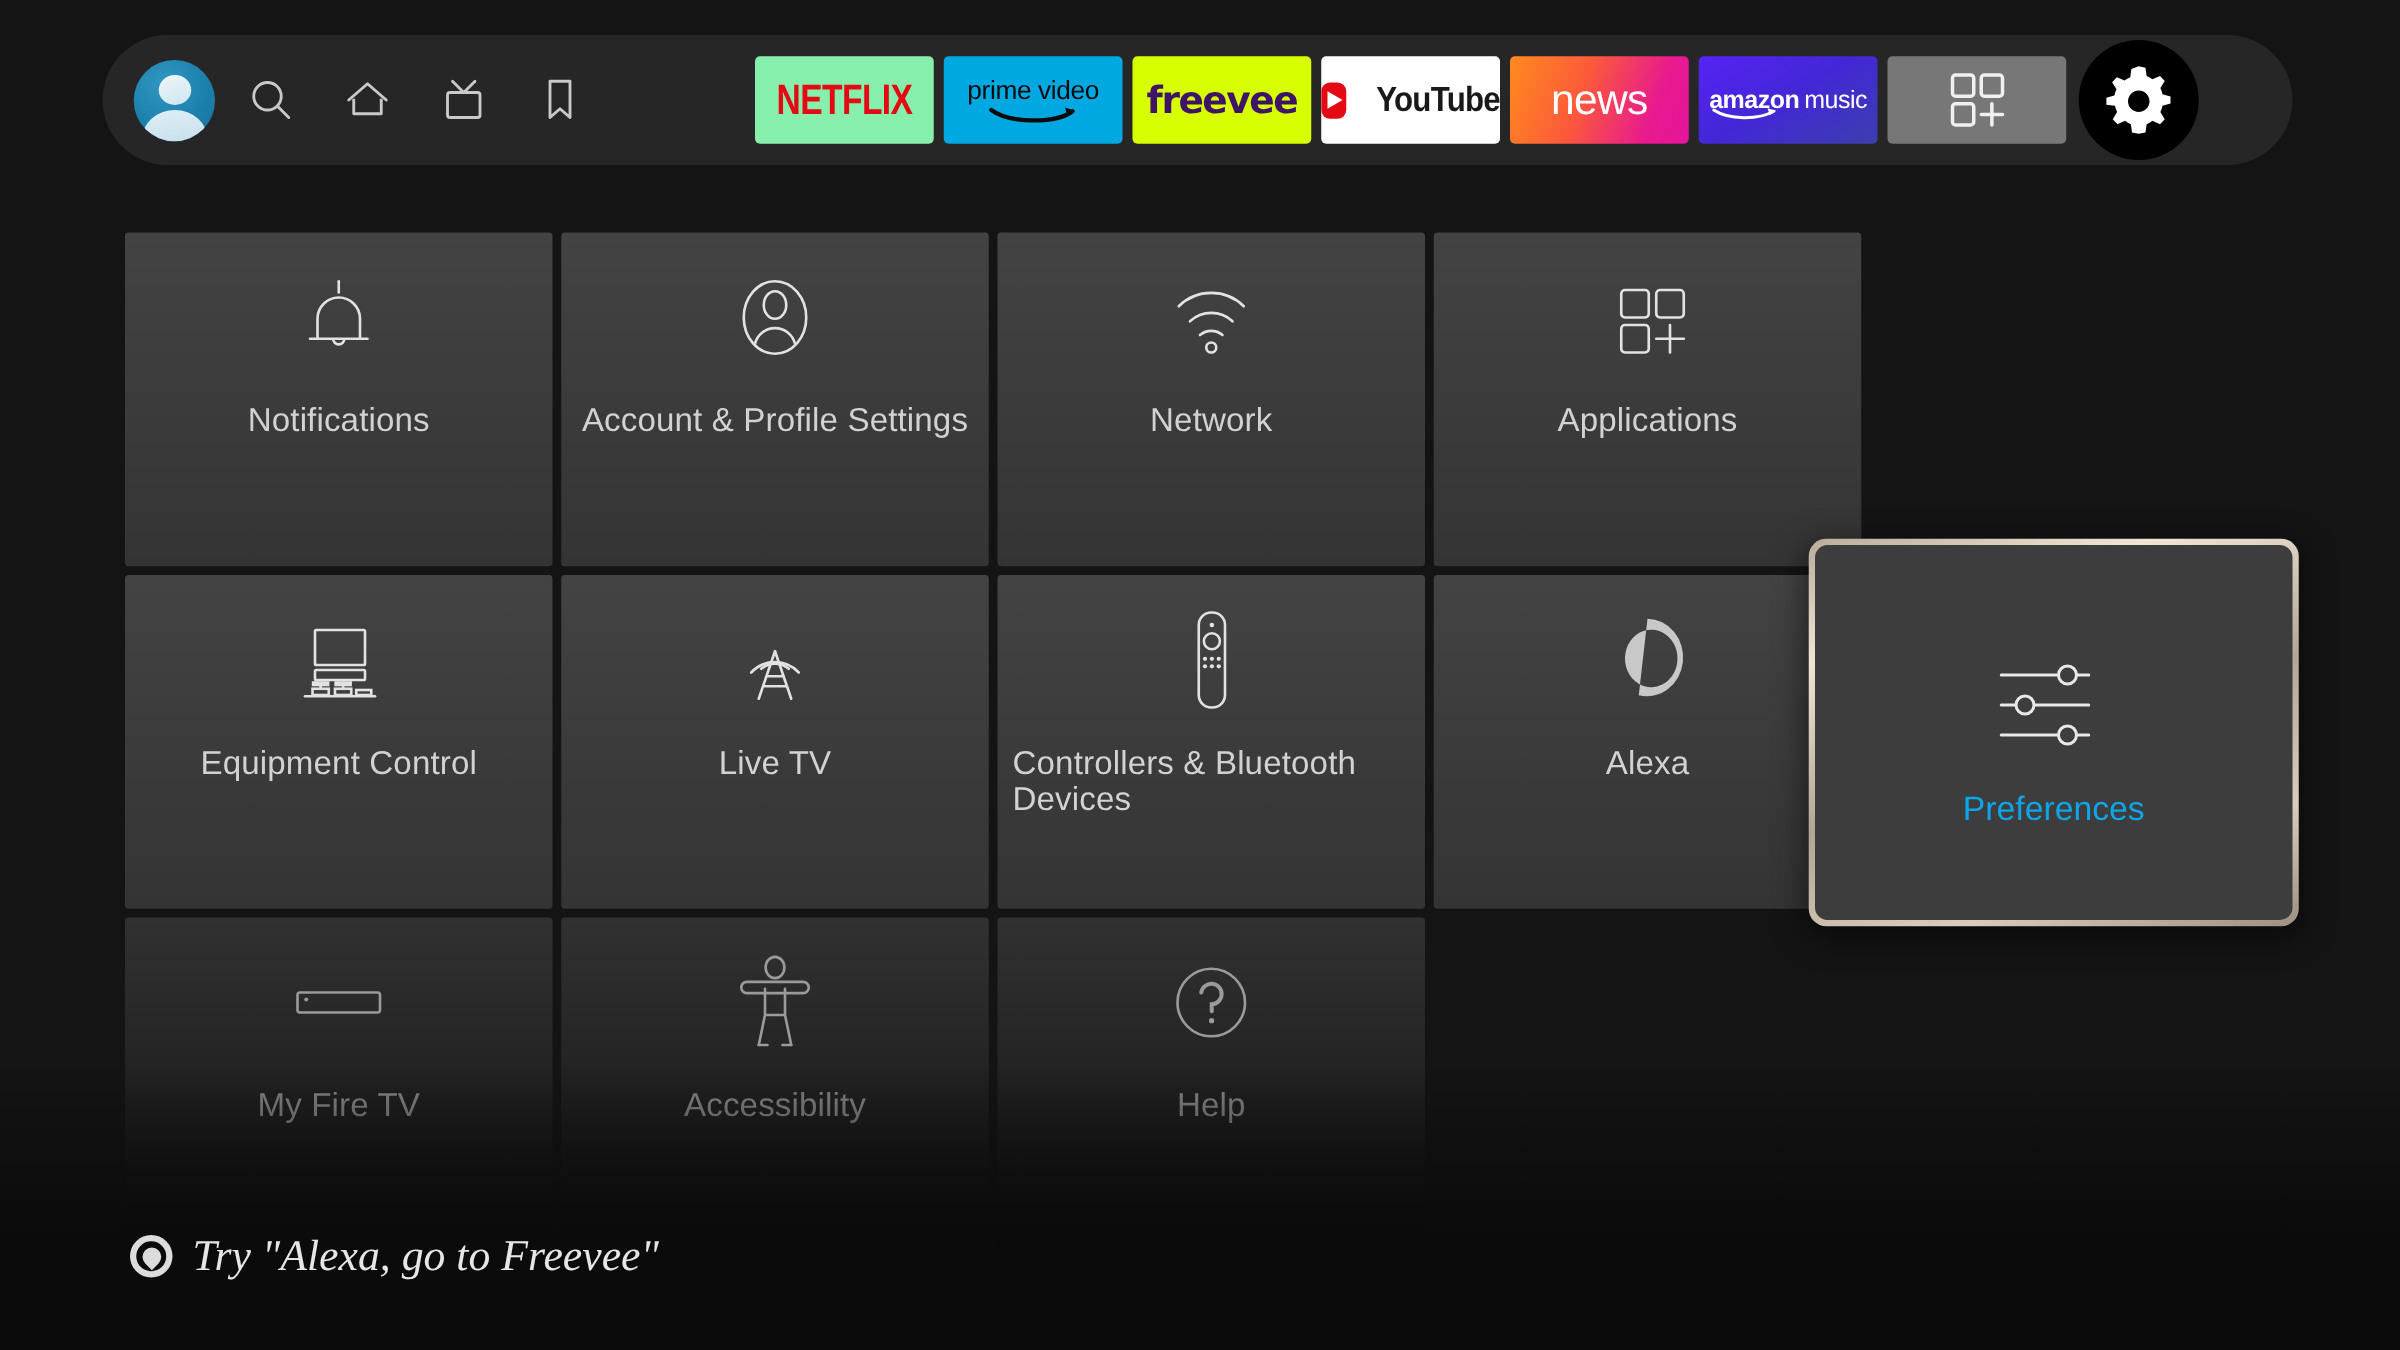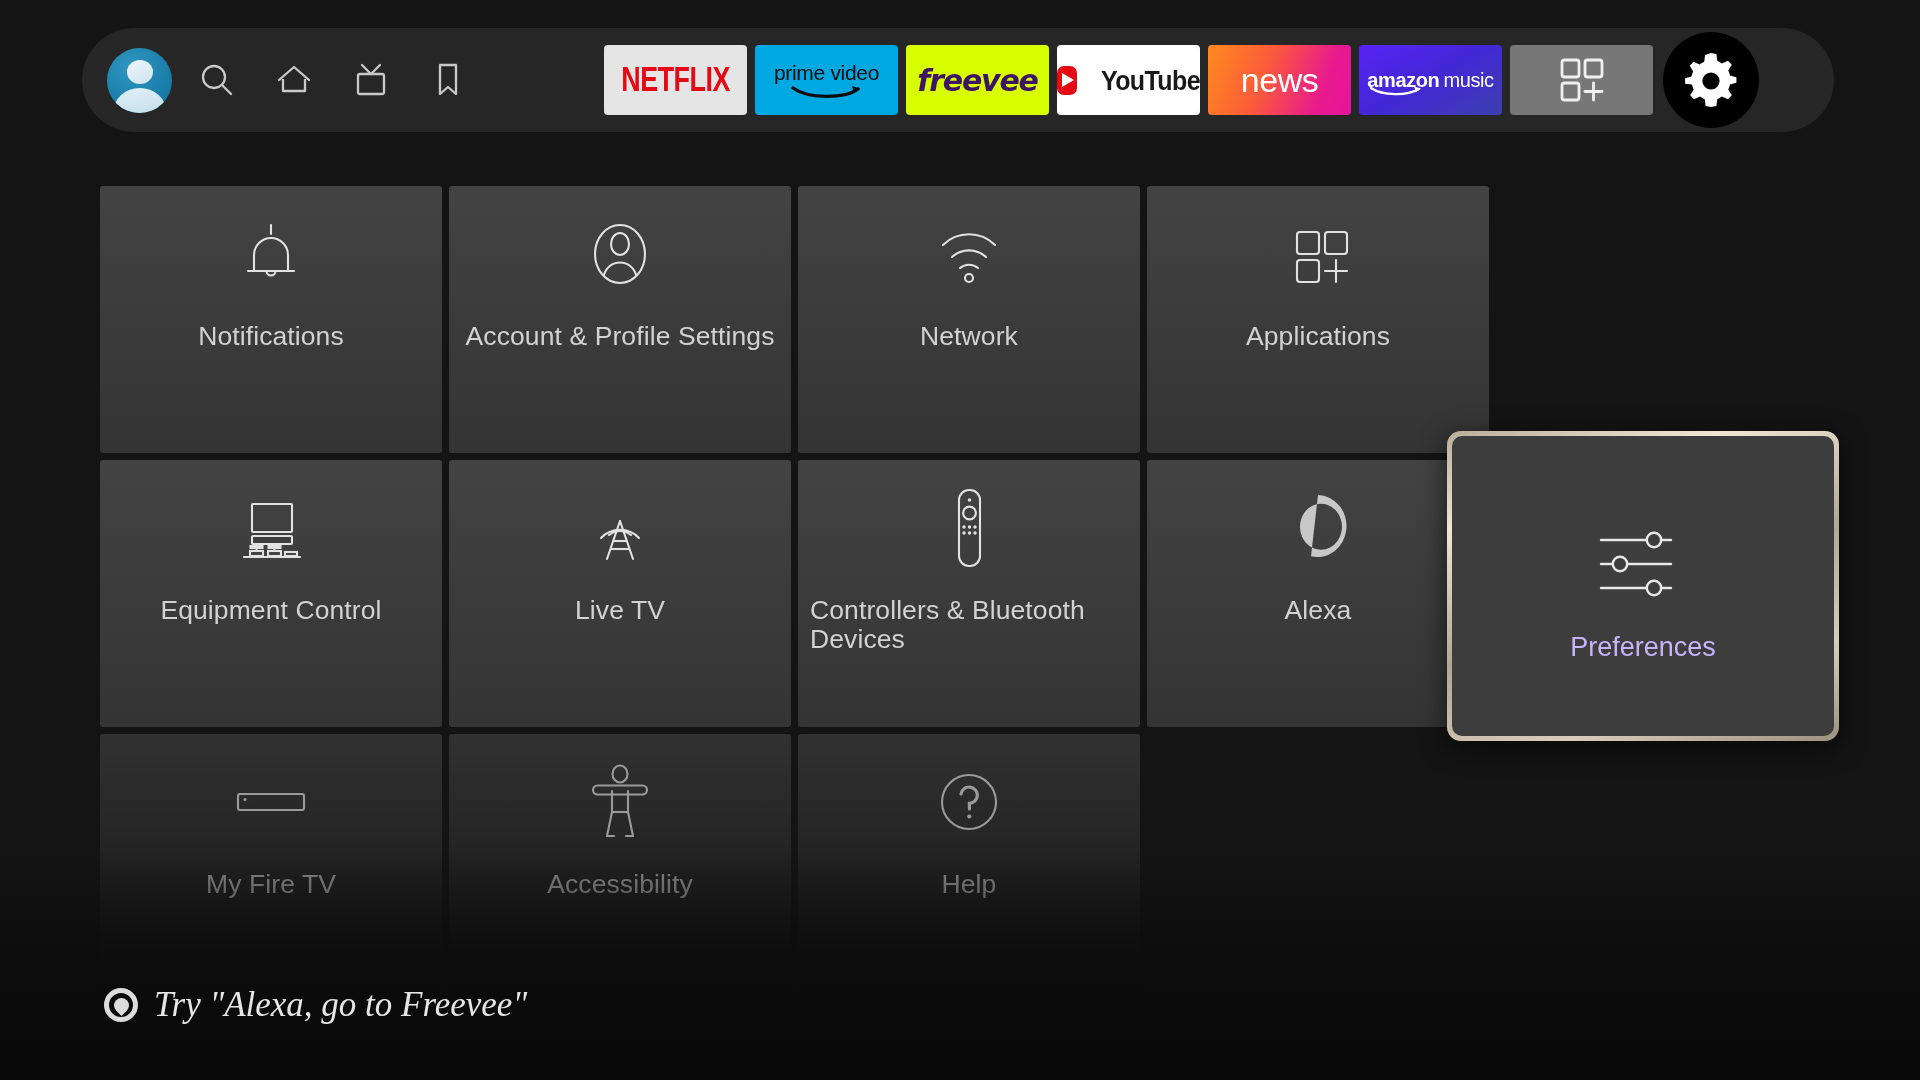--- a/index.html
+++ b/index.html
@@ -90,21 +90,21 @@
     width: 143px;
     height: 70px;
     border-radius: 4px;
     display: flex;
     align-items: center;
     justify-content: center;
     overflow: hidden;
     position: relative;
     flex: none;
   }
-  .app-netflix { background: #e5e5e5; }
+  .app-netflix { background: #86efac; }
   .app-netflix .lbl {
     font-family: "Liberation Sans", sans-serif;
     font-weight: bold;
     font-size: 28px;
     letter-spacing: -0.5px;
     color: #e50914;
     transform: scaleY(1.22) scaleX(0.96);
   }
   .app-prime { background: #00a8e1; flex-direction: column; }
   .app-prime .lbl {
@@ -115,21 +115,20 @@
     line-height: 1;
   }
   .app-prime .smile {
     margin-top: 2px;
     width: 74px; height: 14px;
   }
   .app-freevee { background: #d7ff00; }
   .app-freevee .lbl {
     font-family: "DejaVu Sans", sans-serif;
     font-weight: bold;
-    font-style: italic;
     font-size: 30px;
     color: #3d1466;
     letter-spacing: -1.2px;
   }
   .app-youtube { background: #ffffff; display: flex; gap: 24px; }
   .yt-play {
     width: 42px; height: 29px;
     background: #e50914;
     border-radius: 7px;
     display: flex; align-items: center; justify-content: center;
@@ -224,21 +223,21 @@
     z-index: 20;
   }
   #focus-tile .inner {
     width: 100%; height: 100%;
     background: #3d3d3d;
     border-radius: 10px;
     display: flex; flex-direction: column;
     align-items: center; justify-content: center;
   }
   #focus-tile .icon-wrap { height: 108px; display:flex; align-items:center; justify-content:center; }
-  #focus-tile .tile-label { font-size: 27px; color: #c4b5fd; margin-top: 14px; }
+  #focus-tile .tile-label { font-size: 27px; color: #0ea5e9; margin-top: 14px; }
   #focus-tile svg { stroke: #e8e8e8; fill: none; stroke-width: 2.4; }
 
   
   #alexa-hint {
     position: absolute;
     left: 104px;
     top: 985px;
     display: flex;
     align-items: center;
     gap: 16px;

